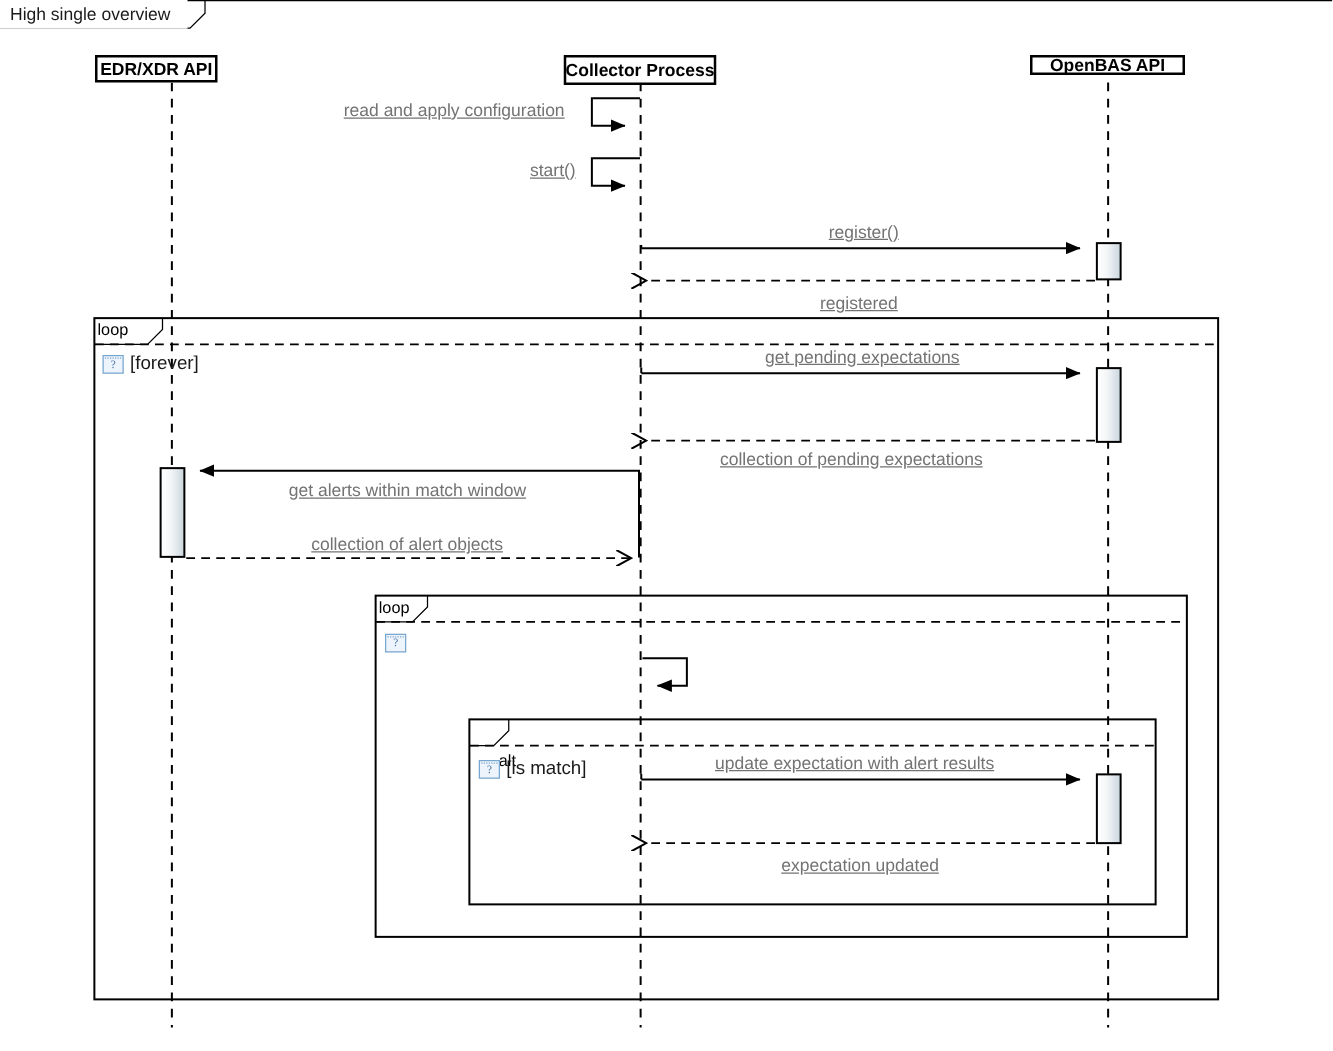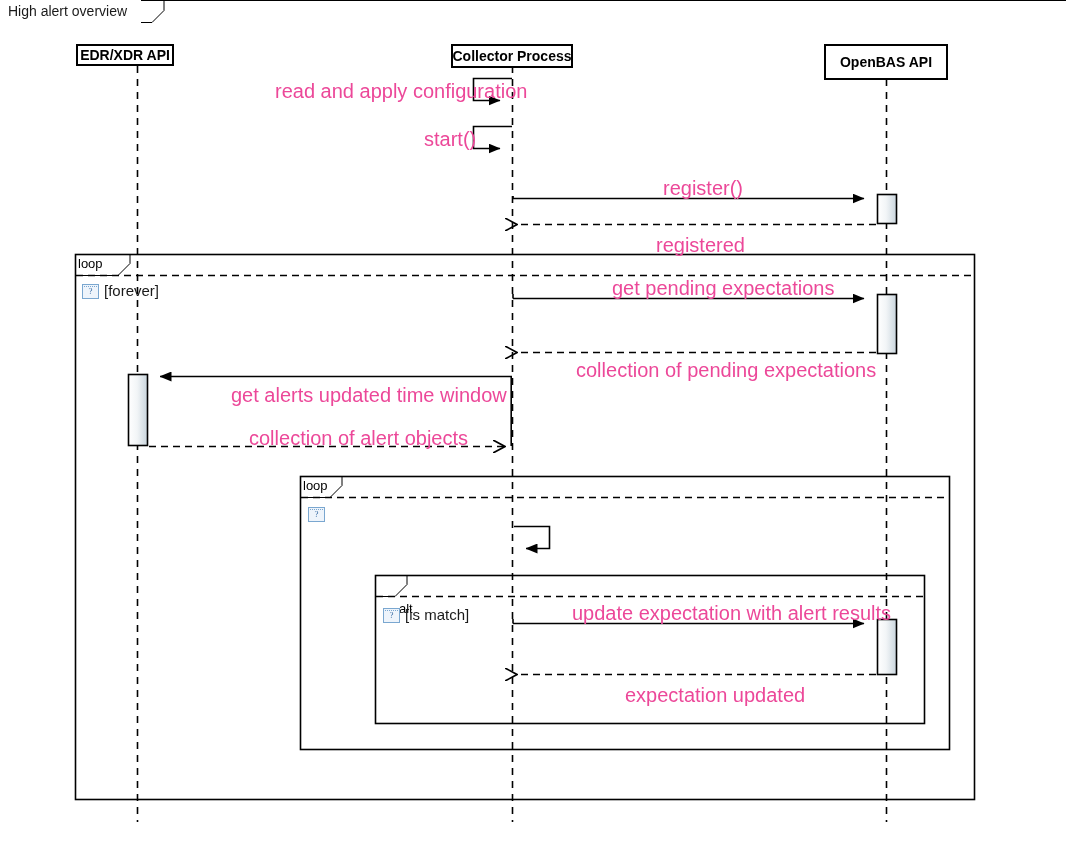--- a/index.html
+++ b/index.html
@@ -43,23 +43,24 @@
     font-weight: bold;
     color: #000000;
     text-align: center;
     white-space: nowrap;
     display: flex;
     align-items: center;
     justify-content: center;
   }
   .msg-label {
     position: absolute;
-    font-size: 20px;
-    color: #ec4899;
-    white-space: nowrap;
+    font-size: 14px;
+    color: #737373;
+    white-space: nowrap;
+    text-decoration: underline;
   }
   .frag-label {
     position: absolute;
     font-size: 13px;
     color: #000000;
     white-space: nowrap;
   }
   .guard-label {
     position: absolute;
     font-size: 15px;
@@ -195,45 +196,45 @@
     <g>
       <line x1="513" y1="623.5" x2="864" y2="623.5" stroke="#000000" stroke-width="1.6" marker-end="url(#filledArrowL)"></line>
       <line x1="513" y1="619" x2="513" y2="623.5" stroke="#000000" stroke-width="1.6"></line>
     </g>
 
     <g>
       <line x1="876" y1="674.5" x2="517" y2="674.5" stroke="#000000" stroke-width="1.5" stroke-dasharray="7 5" marker-end="url(#openArrowL)"></line>
     </g>
   </svg>
 
-  <div class="diagram-title-tab">High alert overview</div>
+  <div class="diagram-title-tab">High single overview</div>
 
   <div class="participant-box" style="left:76px; top:44px; width:98px; height:22px;">
     <span>EDR/XDR API</span>
   </div>
   <div class="participant-box" style="left:451px; top:44px; width:122px; height:24px;">
     <span>Collector Process</span>
   </div>
-  <div class="participant-box" style="left:824px; top:44px; width:124px; height:36px;">
+  <div class="participant-box" style="left:824px; top:44px; width:124px; height:16px;">
     <span>OpenBAS API</span>
   </div>
 
   <div class="msg-label" style="left:275px; top:80px;">read and apply configuration</div>
 
   <div class="msg-label" style="left:424px; top:128px;">start()</div>
 
   <div class="msg-label" style="left:663px; top:177px;">register()</div>
 
   <div class="msg-label" style="left:656px; top:234px;">registered</div>
 
   <div class="msg-label" style="left:612px; top:277px;">get pending expectations</div>
 
   <div class="msg-label" style="left:576px; top:359px;">collection of pending expectations</div>
 
-  <div class="msg-label" style="left:231px; top:384px;">get alerts updated time window</div>
+  <div class="msg-label" style="left:231px; top:384px;">get alerts within match window</div>
 
   <div class="msg-label" style="left:249px; top:427px;">collection of alert objects</div>
 
 
   <div class="msg-label" style="left:572px; top:602px;">update expectation with alert results</div>
 
   <div class="msg-label" style="left:625px; top:684px;text-align:center;">expectation updated</div>
 
   <div class="frag-label" style="left:78px; top:256px;">loop</div>
   <div class="frag-label" style="left:303px; top:478px;">loop</div>

